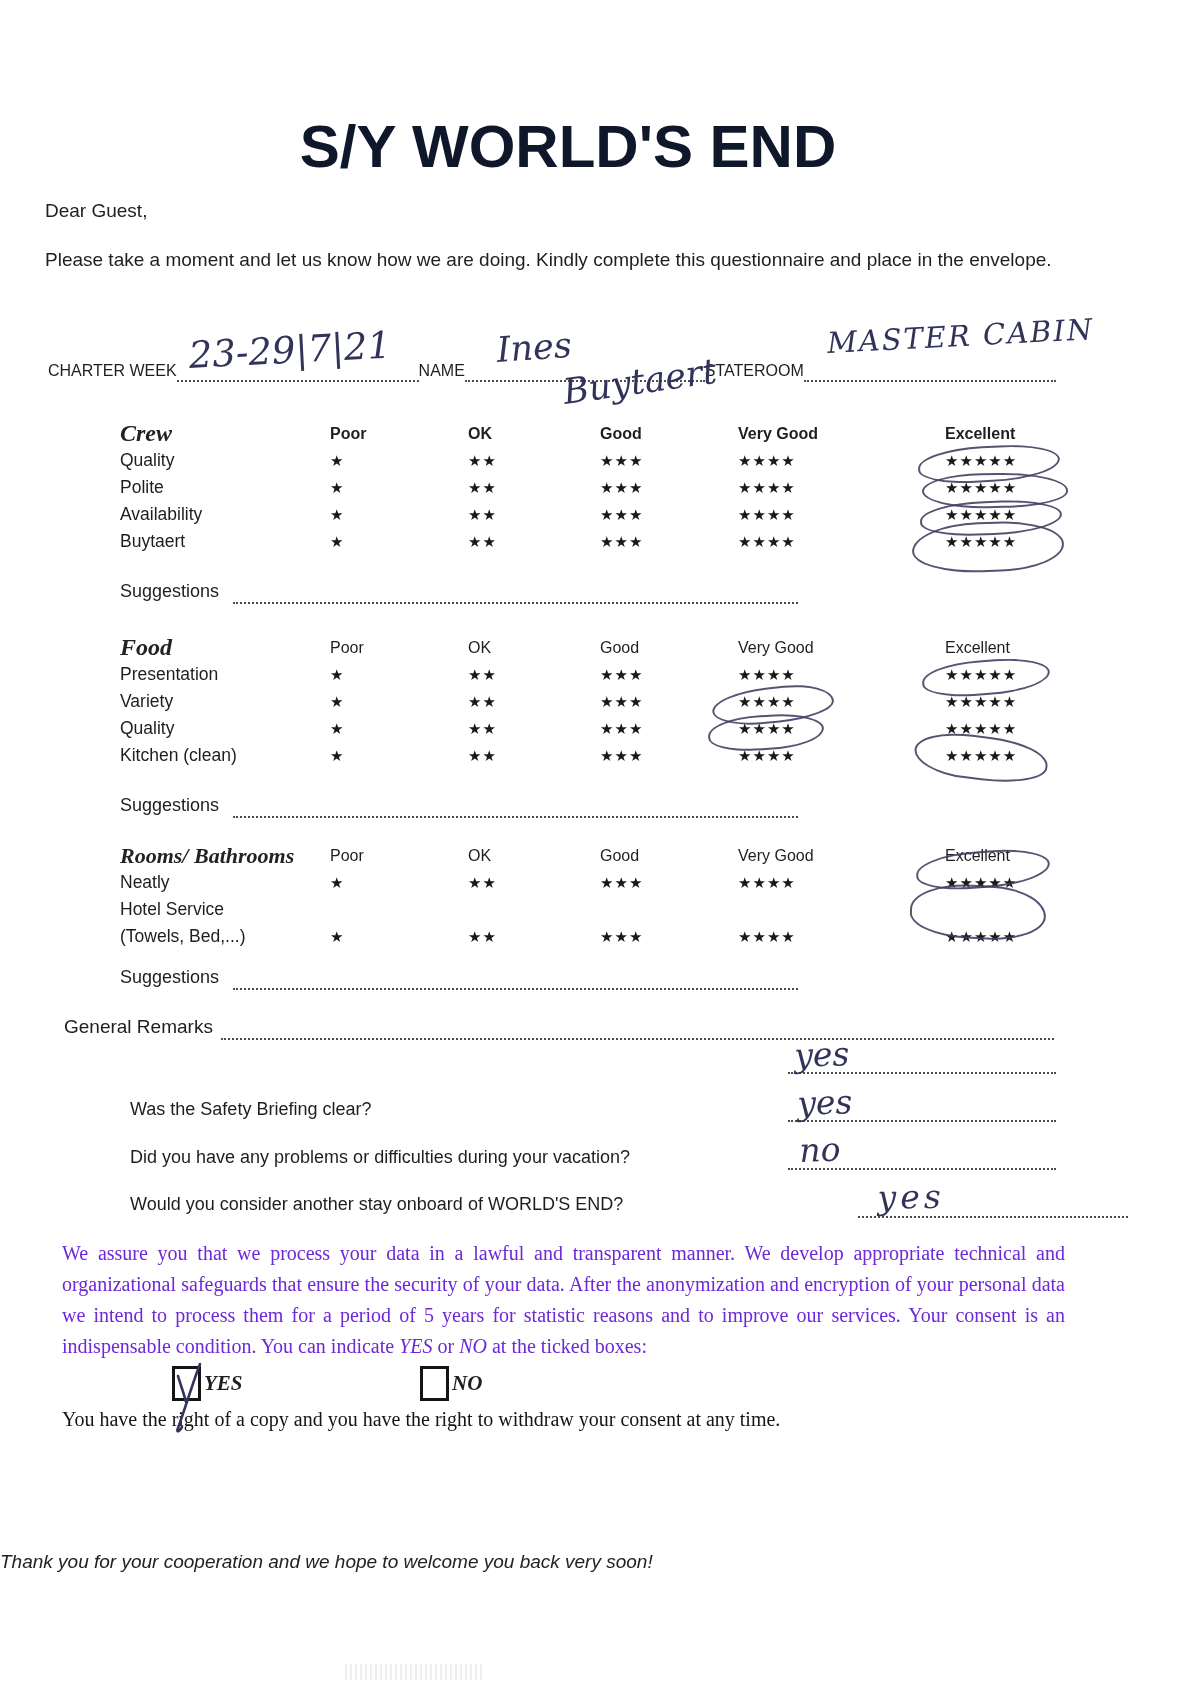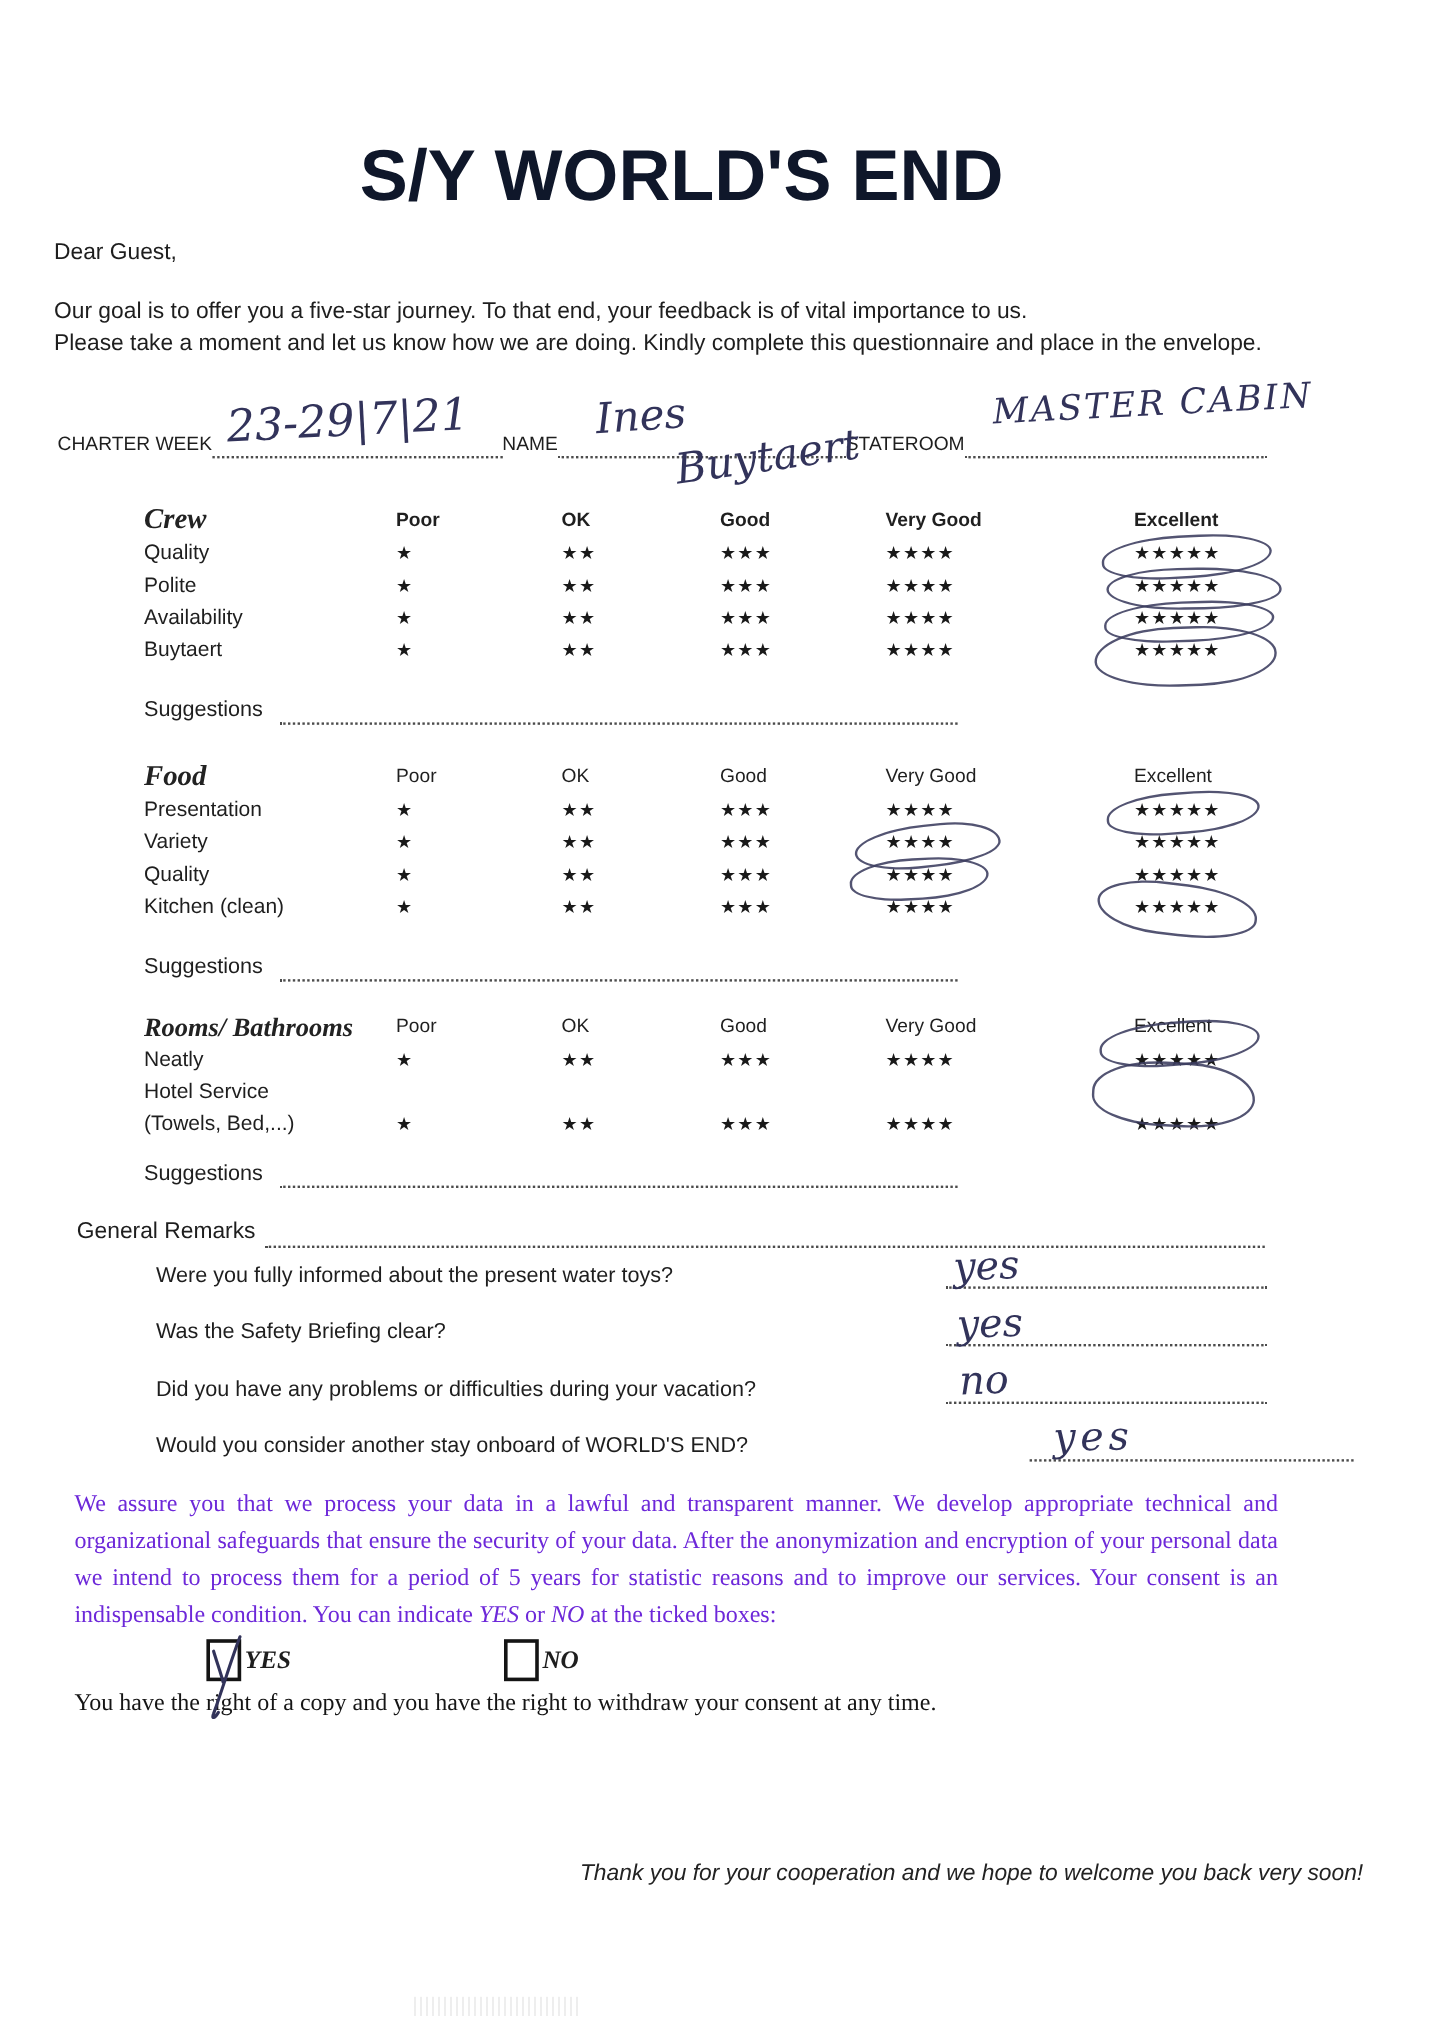--- a/index.html
+++ b/index.html
@@ -41,36 +41,35 @@
   .ans-line { border-bottom:2px dotted #4c4c4c; height:0; }
   .consent {
     left:62px; top:1238px; width:1003px;
     font-family:"Liberation Serif", serif; font-size:20px; line-height:31px;
     text-align:justify; color:#6d28d9;
   }
   .consent i { font-style:italic; }
   .cbox { width:23px; height:29px; border:3px solid #141414; background:#fff; }
   .cb-label { font-family:"Liberation Serif", serif; font-style:italic; font-weight:bold; font-size:21px; }
   .rights { left:62px; top:1408px; font-family:"Liberation Serif", serif; font-size:20px; color:#151515; }
-  .closing { left:0; top:1551px; width:1136px; text-align:right; font-style:italic; font-size:19px; color:#222; }
+  .closing { left:0; top:1551px; width:1136px; text-align:left; font-style:italic; font-size:19px; color:#222; }
   .scan-artifact {
     left:345px; top:1664px; width:138px; height:16px;
     background:repeating-linear-gradient(90deg,#ececec 0 2px, #ffffff 2px 5px); opacity:0.9;
   }
 </style>
 </head>
 <body>
 
 <div class="page">
 
   <div class="abs title">S/Y WORLD'S END</div>
 
   <div class="abs greeting">Dear Guest,</div>
   <div class="abs intro">
-    <div>Our goal is to offer you a five-star journey. To that end, your feedback is of vital importance to us.</div>
     <div>Please take a moment and let us know how we are doing. Kindly complete this questionnaire and place in the envelope.</div>
   </div>
 
   <div class="abs field-row">
     <span class="field-label">CHARTER WEEK</span>
     <span class="dotseg" style="width:242px"></span>
     <span class="field-label">NAME</span>
     <span class="dotseg" style="width:240px"></span>
     <span class="field-label">STATEROOM</span>
     <span class="dotseg" style="width:252px"></span>
@@ -210,21 +209,20 @@
   <div class="circle" style="left:914px; top:736px; width:130px; height:40px; transform:rotate(7deg); border-radius:48% 52% 55% 45% / 55% 58% 52% 60%;"></div>
 
   <div class="circle" style="left:916px; top:851px; width:130px; height:33px; transform:rotate(-4deg);"></div>
   <div class="circle" style="left:910px; top:885px; width:132px; height:50px; transform:rotate(3deg); border-radius:52% 48% 50% 50% / 58% 62% 55% 50%;"></div>
 
   <div class="abs gr-row">
     <span class="field-label">General Remarks</span>
     <span class="dotseg" style="flex:1; margin-left:8px;"></span>
   </div>
 
-  <div class="abs question" style="top:1052px">Were you fully informed about the present water toys?</div>
   <div class="abs ans-line" style="left:788px; top:1072px; width:268px;"></div>
   <span class="hw" style="left:795px; top:1036px; font-size:33px; transform:rotate(-2deg);">yes</span>
 
   <div class="abs question" style="top:1099px">Was the Safety Briefing clear?</div>
   <div class="abs ans-line" style="left:788px; top:1120px; width:268px;"></div>
   <span class="hw" style="left:798px; top:1084px; font-size:33px; transform:rotate(-2deg);">yes</span>
 
   <div class="abs question" style="top:1147px">Did you have any problems or difficulties during your vacation?</div>
   <div class="abs ans-line" style="left:788px; top:1168px; width:268px;"></div>
   <span class="hw" style="left:800px; top:1131px; font-size:33px; transform:rotate(-2deg);">no</span>

